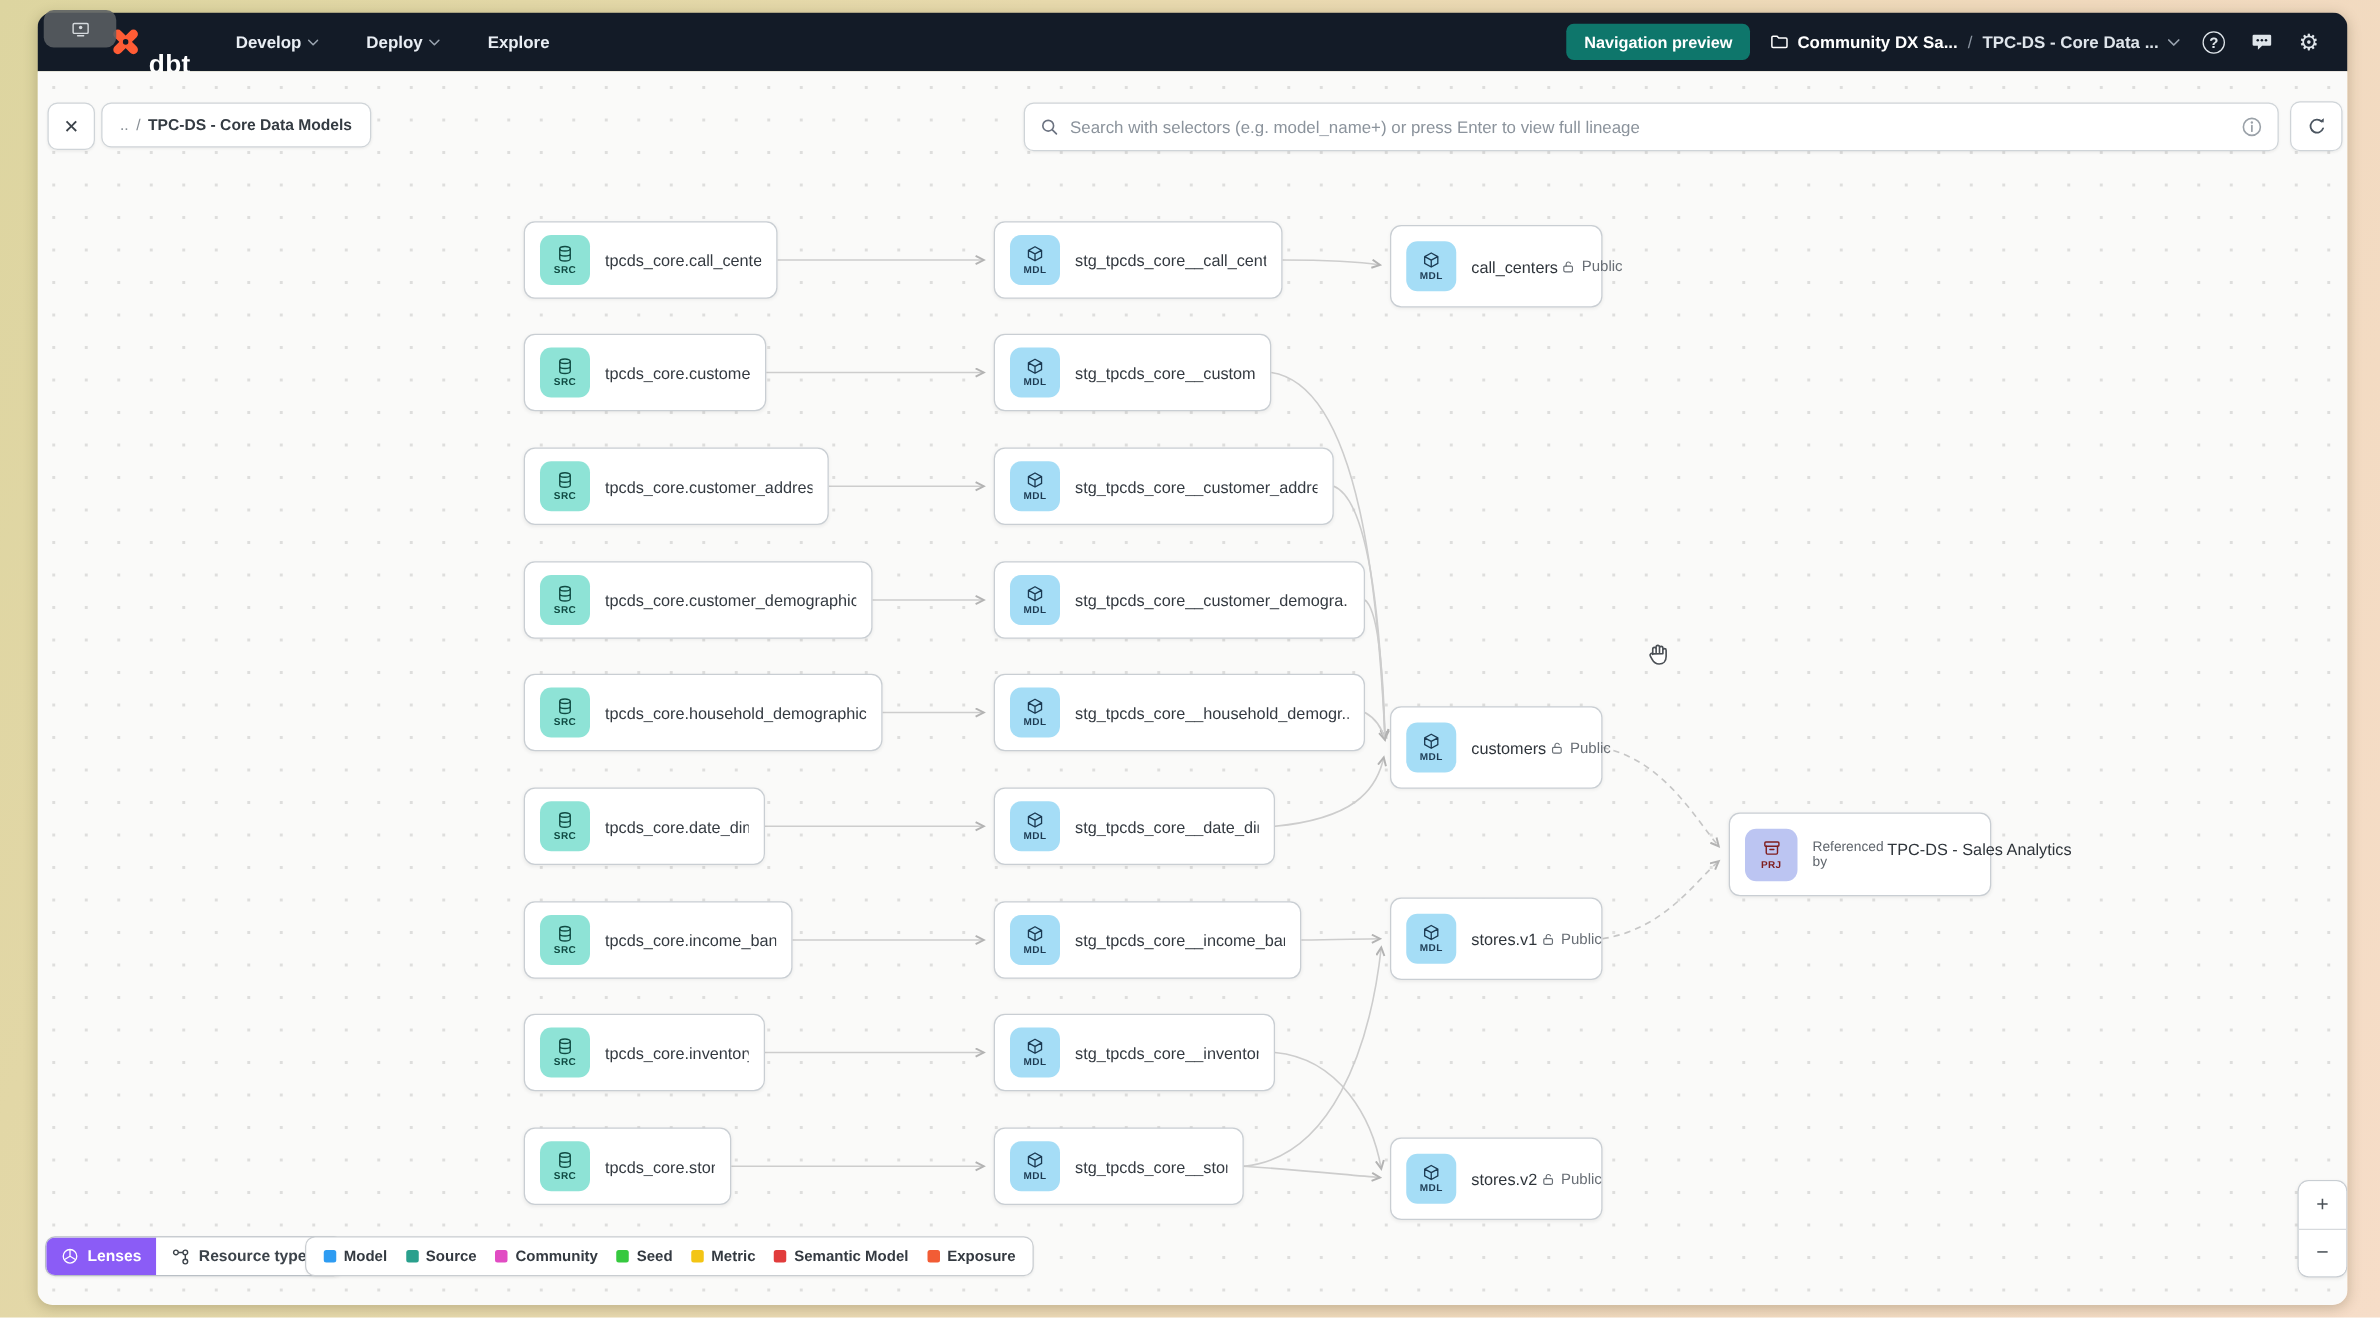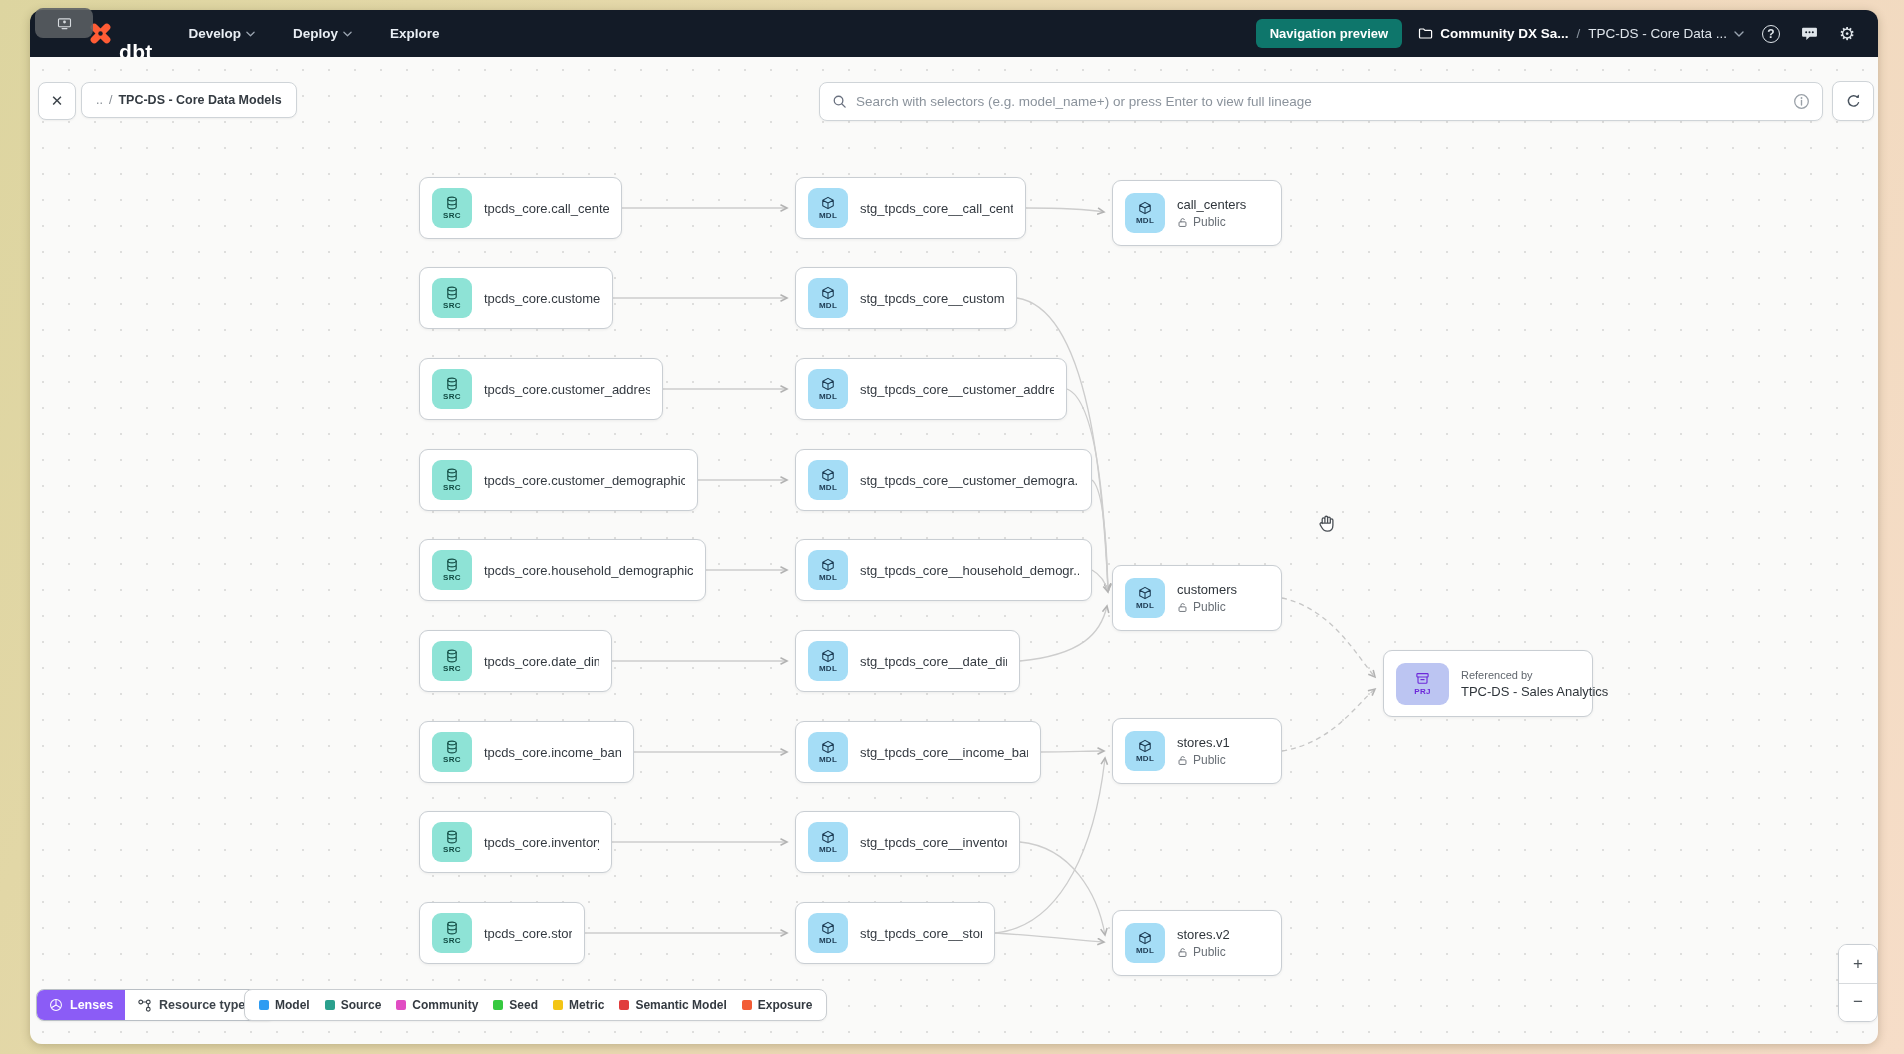--- a/index.html
+++ b/index.html
@@ -18,21 +18,21 @@
   .logo-text { color:#fff; font-size:21px; font-weight:700; letter-spacing:.3px;margin-top:36px; }
   .nav-menu { display:flex; align-items:center; gap:5px; color:#e9eef4; font-size:13.5px; font-weight:700;
               padding:8px 10px; cursor:pointer; }
   .nav-menu svg { color:#9aa4b0; }
   .nav-right { margin-left:auto; display:flex; align-items:center; gap:16px; margin-right:20px; }
   .preview-btn { background:#0e766b; color:#fff; font-size:13px; font-weight:700;
                  padding:7px 14px; border-radius:6px; border:none; cursor:pointer; }
   .crumb { display:flex; align-items:center; gap:8px; color:#fff; font-size:13.5px; }
   .crumb .acct { font-weight:700; display:flex; align-items:center; gap:7px; }
   .crumb .sep { color:#8b95a1; }
-  .crumb .proj { color:#dfe5eb; font-weight:400; display:flex; align-items:center; gap:7px;justify-content:center; }
+  .crumb .proj { color:#dfe5eb; font-weight:700; display:flex; align-items:center; gap:7px;justify-content:center; }
   .nav-icon { color:#dfe5ea; width:22px; height:22px; display:flex; align-items:center; justify-content:center; cursor:pointer; }
   .help-circle { width:18px; height:18px; border:1.6px solid #dfe5ea; border-radius:50%;
                  font-size:12px; font-weight:700; display:flex; align-items:center; justify-content:center; }
   .gear { font-size:18px; line-height:1; }
   
   .pip { position:absolute; left:35px; top:8px; width:58px; height:30px; background:rgba(90,94,99,.88);
          border-radius:8px; z-index:30; display:flex; align-items:center; justify-content:center; color:#d6dade; }
   
   .canvas { position:absolute; left:0; top:47px; width:1848px; height:987px; background:#fafaf9;
             background-image:radial-gradient(#dededd 1.2px, transparent 1.2px); background-size:26px 26px; }
@@ -54,23 +54,23 @@
   .searchbar input::placeholder { color:#8b939c; }
   
   .node { position:absolute; height:62px; background:#fff; border:1px solid #c9ced3; border-radius:9px;
           display:flex; align-items:center; padding:0 12px; gap:12px; cursor:pointer;
           box-shadow:0 1px 3px rgba(0,0,0,.06); }
   .badge { width:40px; height:40px; border-radius:9px; flex:0 0 auto;
            display:flex; flex-direction:column; align-items:center; justify-content:center; gap:1px; }
   .badge .btxt { font-size:8px; font-weight:700; letter-spacing:.3px; }
   .badge-src { background:#8ee3d6; color:#114b43; }
   .badge-mdl { background:#a5ddf6; color:#1c3a52; }
-  .badge-prj { background:#bcc5f2; color:#6d28d9; width:53px; height:42px; }
+  .badge-prj { background:#bcc5f2; color:#7f1d1d; width:42px; height:42px; }
   .nlabel { font-size:13px; color:#343a41; white-space:nowrap; overflow:hidden; }
-  .ncol { display:flex; flex-direction:column; gap:3px; min-width:0; }
+  .ncol { display:flex; flex-direction:row; gap:3px; min-width:0; }
   .ntitle { font-size:13px; color:#2f353b; white-space:nowrap; }
   .nsub { display:flex; align-items:center; gap:5px; font-size:12px; color:#696f76; }
   .ncap { font-size:11px; color:#60666d; }
   .pub { height:66px; }
   .prj-node { height:67px; }
   
   .lens-group { position:absolute; left:6px; top:932px; height:32px; display:flex; border:1px solid #b9bfc5;
                 border-radius:8px; overflow:hidden; background:#fff; box-shadow:0 1px 2px rgba(0,0,0,.05); }
   .lens-btn { background:#8b5cf6; color:#fff; font-size:12.5px; font-weight:700; display:flex;
               align-items:center; gap:7px; padding:0 12px; cursor:pointer; }

